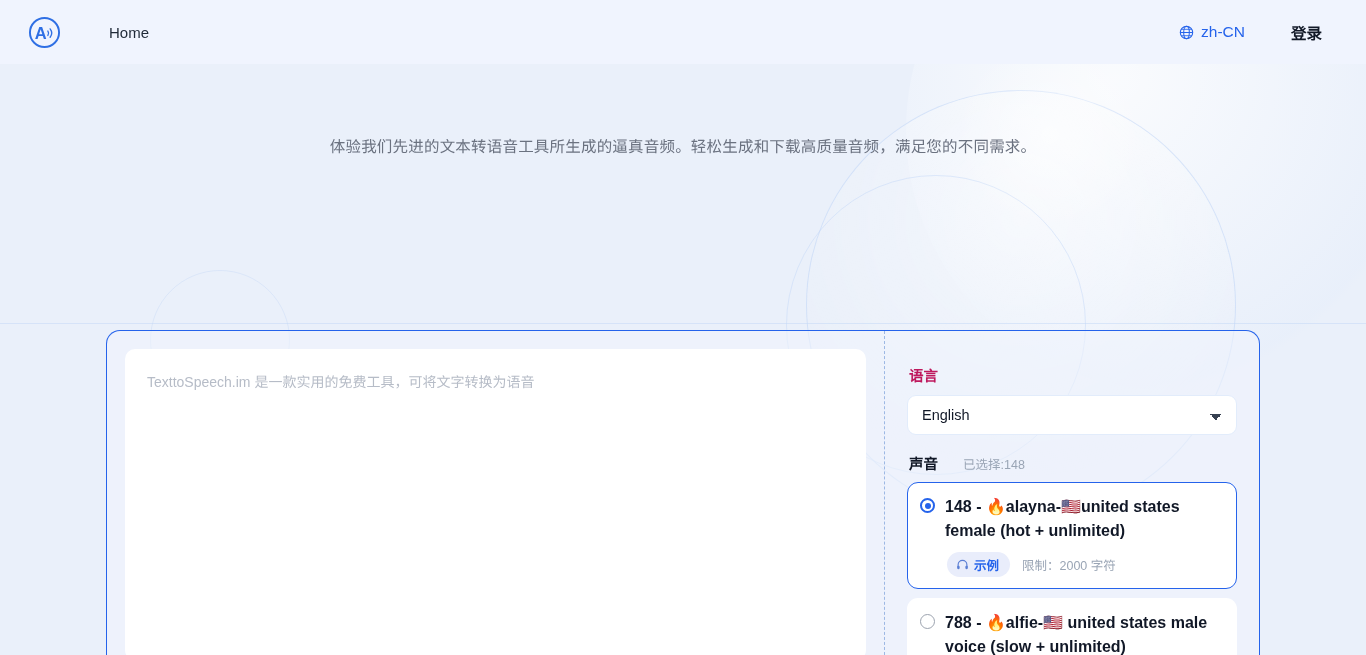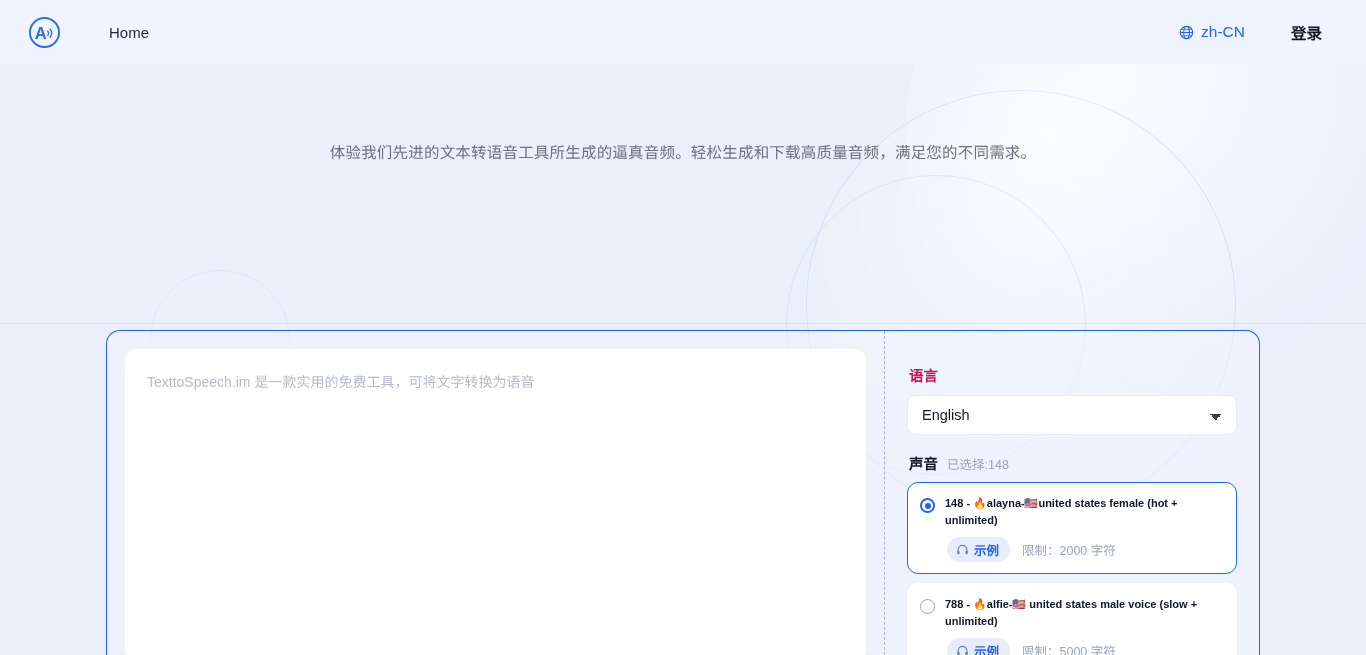--- a/index.html
+++ b/index.html
@@ -124,21 +124,21 @@
     padding-top: 50px;
   }
   .hero-title {
     font-size: 74px;
     font-weight: bold;
     letter-spacing: 2px;
     color: #0a0a0a;
     line-height: 1.14;
   }
   .hero-sub {
-    margin-top: 26px;
+    margin-top: 20px;
     font-size: 15.5px;
     color: #6b7280;
     letter-spacing: 0.2px;
   }
 
   
   .tool-card {
     position: absolute;
     left: 106px;
     top: 330px;
@@ -215,21 +215,21 @@
       linear-gradient(135deg, #374151 50%, transparent 50%);
     background-position:
       calc(100% - 20px) 18px,
       calc(100% - 14px) 18px;
     background-size: 6px 6px, 6px 6px;
     background-repeat: no-repeat;
   }
   .voice-head {
     display: flex;
     align-items: baseline;
-    gap: 9px;
+    gap: 25px;
     padding: 17px 0 9px 2px;
   }
   .voice-head .lbl {
     font-size: 14.5px;
     font-weight: bold;
     color: #111827;
   }
   .voice-head .sel {
     font-size: 12.5px;
     color: #9aa5b5;
@@ -271,21 +271,21 @@
     content: "";
     position: absolute;
     left: 50%; top: 50%;
     transform: translate(-50%, -50%);
     width: 6px; height: 6px;
     border-radius: 50%;
     background: #2563eb;
   }
   .voice-body { flex: 1; min-width: 0; }
   .voice-name {
-    font-size: 11px;
+    font-size: 16px;
     font-weight: bold;
     color: #111827;
     line-height: 1.5;
   }
   .voice-meta {
     display: flex;
     align-items: center;
     gap: 12px;
     margin-top: 9px;
     padding-left: 2px;

